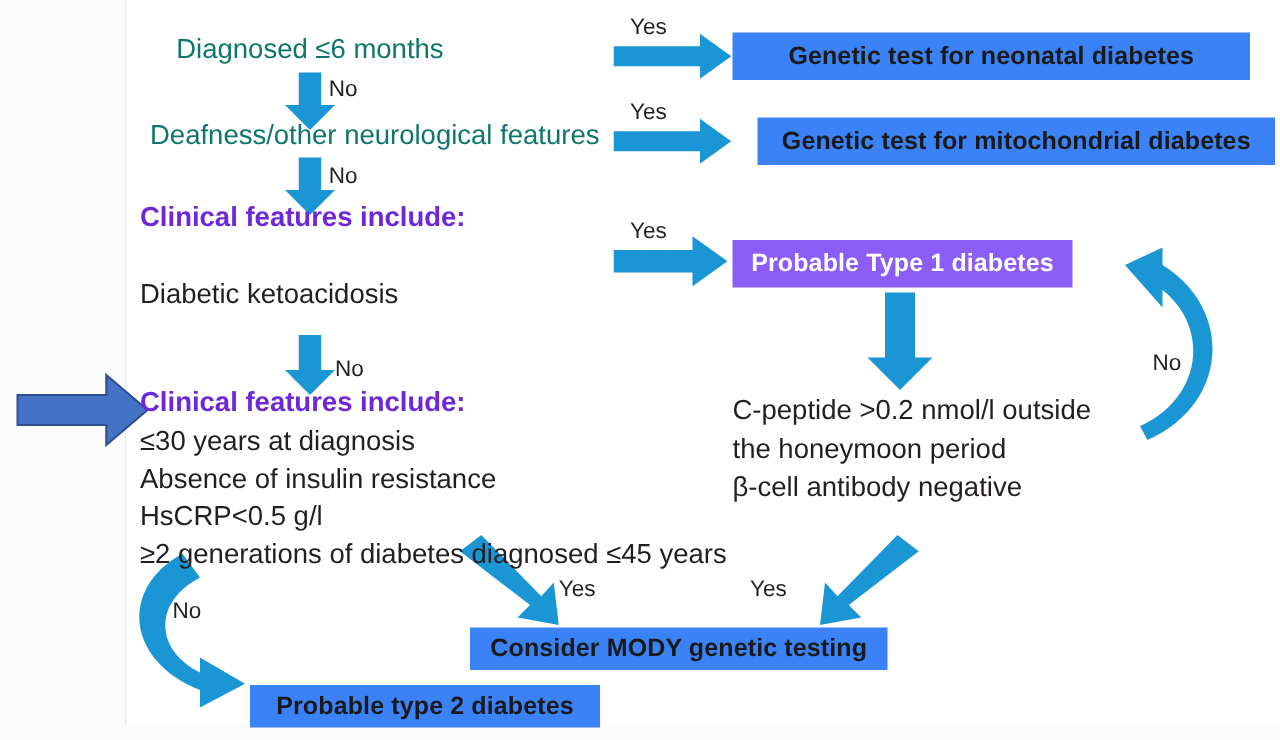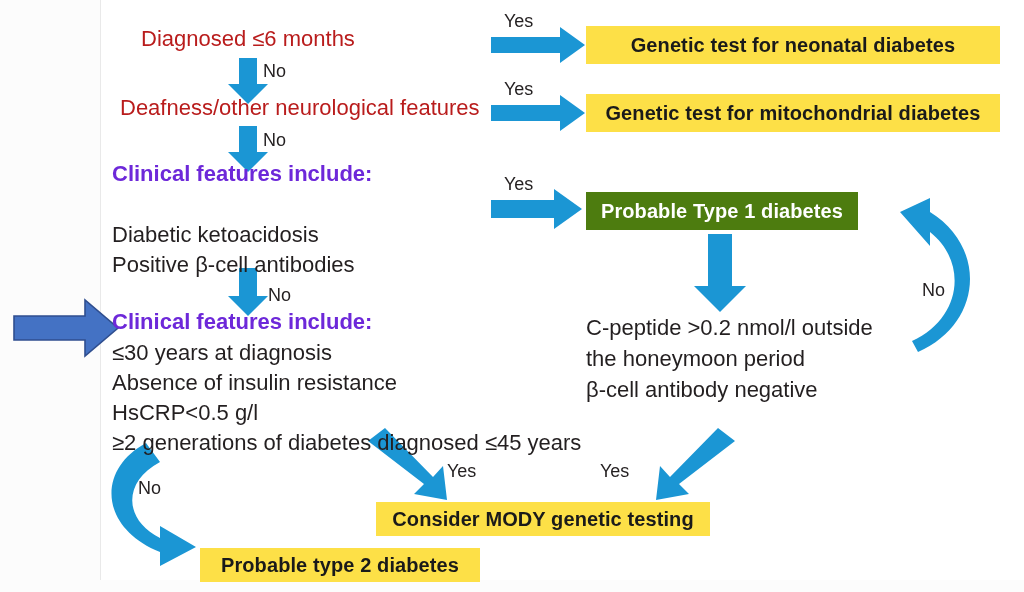--- a/index.html
+++ b/index.html
@@ -33,21 +33,21 @@
   }
   .txt {
     position: absolute;
     color: #231f20;
     white-space: nowrap;
     line-height: 1.0;
   }
   .q-main {
     font-size: 22px;
     font-weight: 400;
-    color: #b91c1c;
+    color: #0f766e;
   }
   .q-bold {
     font-size: 22px;
     font-weight: 700;
     color: #6d28d9;
   }
   .q-list {
     font-size: 22px;
     font-weight: 400;
     color: #231f20;
@@ -60,25 +60,25 @@
   .box {
     position: absolute;
     display: flex;
     align-items: center;
     justify-content: center;
     font-size: 20px;
     font-weight: 700;
     letter-spacing: 0.1px;
   }
   .box-light {
-    background: #fde047;
+    background: #3b82f6;
     color: #1a1a1a;
   }
   .box-dark {
-    background: #4d7c0f;
+    background: #8b5cf6;
     color: #ffffff;
   }
   .svgwrap {
     position: absolute;
     left: 0; top: 0;
     width: 1024px; height: 592px;
     pointer-events: none;
   }
 </style>
 </head>
@@ -158,21 +158,20 @@
 
   <div class="txt lbl" style="left:263px; top:62px;">No</div>
 
   <div class="txt q-main" style="left:120px; top:97px;">Deafness/other neurological features</div>
 
   <div class="txt lbl" style="left:263px; top:131px;">No</div>
 
   <div class="txt q-bold" style="left:112px; top:163px;">Clinical features include:</div>
 
   <div class="txt q-list" style="left:112px; top:224px;">Diabetic ketoacidosis</div>
-  <div class="txt q-list" style="left:112px; top:254px;">Positive β-cell antibodies</div>
 
   <div class="txt lbl" style="left:268px; top:286px;">No</div>
 
   <div class="txt q-bold" style="left:112px; top:311px;">Clinical features include:</div>
 
   <div class="txt q-list" style="left:112px; top:342px;">≤30 years at diagnosis</div>
   <div class="txt q-list" style="left:112px; top:372px;">Absence of insulin resistance</div>
   <div class="txt q-list" style="left:112px; top:402px;">HsCRP&lt;0.5 g/l</div>
   <div class="txt q-list" style="left:112px; top:432px;">≥2 generations of diabetes diagnosed ≤45 years</div>
 
@@ -191,21 +190,21 @@
   <div class="txt lbl" style="left:138px; top:479px;">No</div>
 
   <div class="txt lbl" style="left:447px; top:462px;">Yes</div>
 
   <div class="txt lbl" style="left:600px; top:462px;">Yes</div>
 
   <div class="box box-light" style="left:586px; top:26px; width:414px; height:38px;">
     <span>Genetic test for neonatal diabetes</span>
   </div>
 
-  <div class="box box-light" style="left:586px; top:94px; width:414px; height:38px;">
+  <div class="box box-light" style="left:606px; top:94px; width:414px; height:38px;">
     <span>Genetic test for mitochondrial diabetes</span>
   </div>
 
   <div class="box box-dark" style="left:586px; top:192px; width:272px; height:38px;">
     <span>Probable Type 1 diabetes</span>
   </div>
 
   <div class="box box-light" style="left:376px; top:502px; width:334px; height:34px;">
     <span>Consider MODY genetic testing</span>
   </div>

